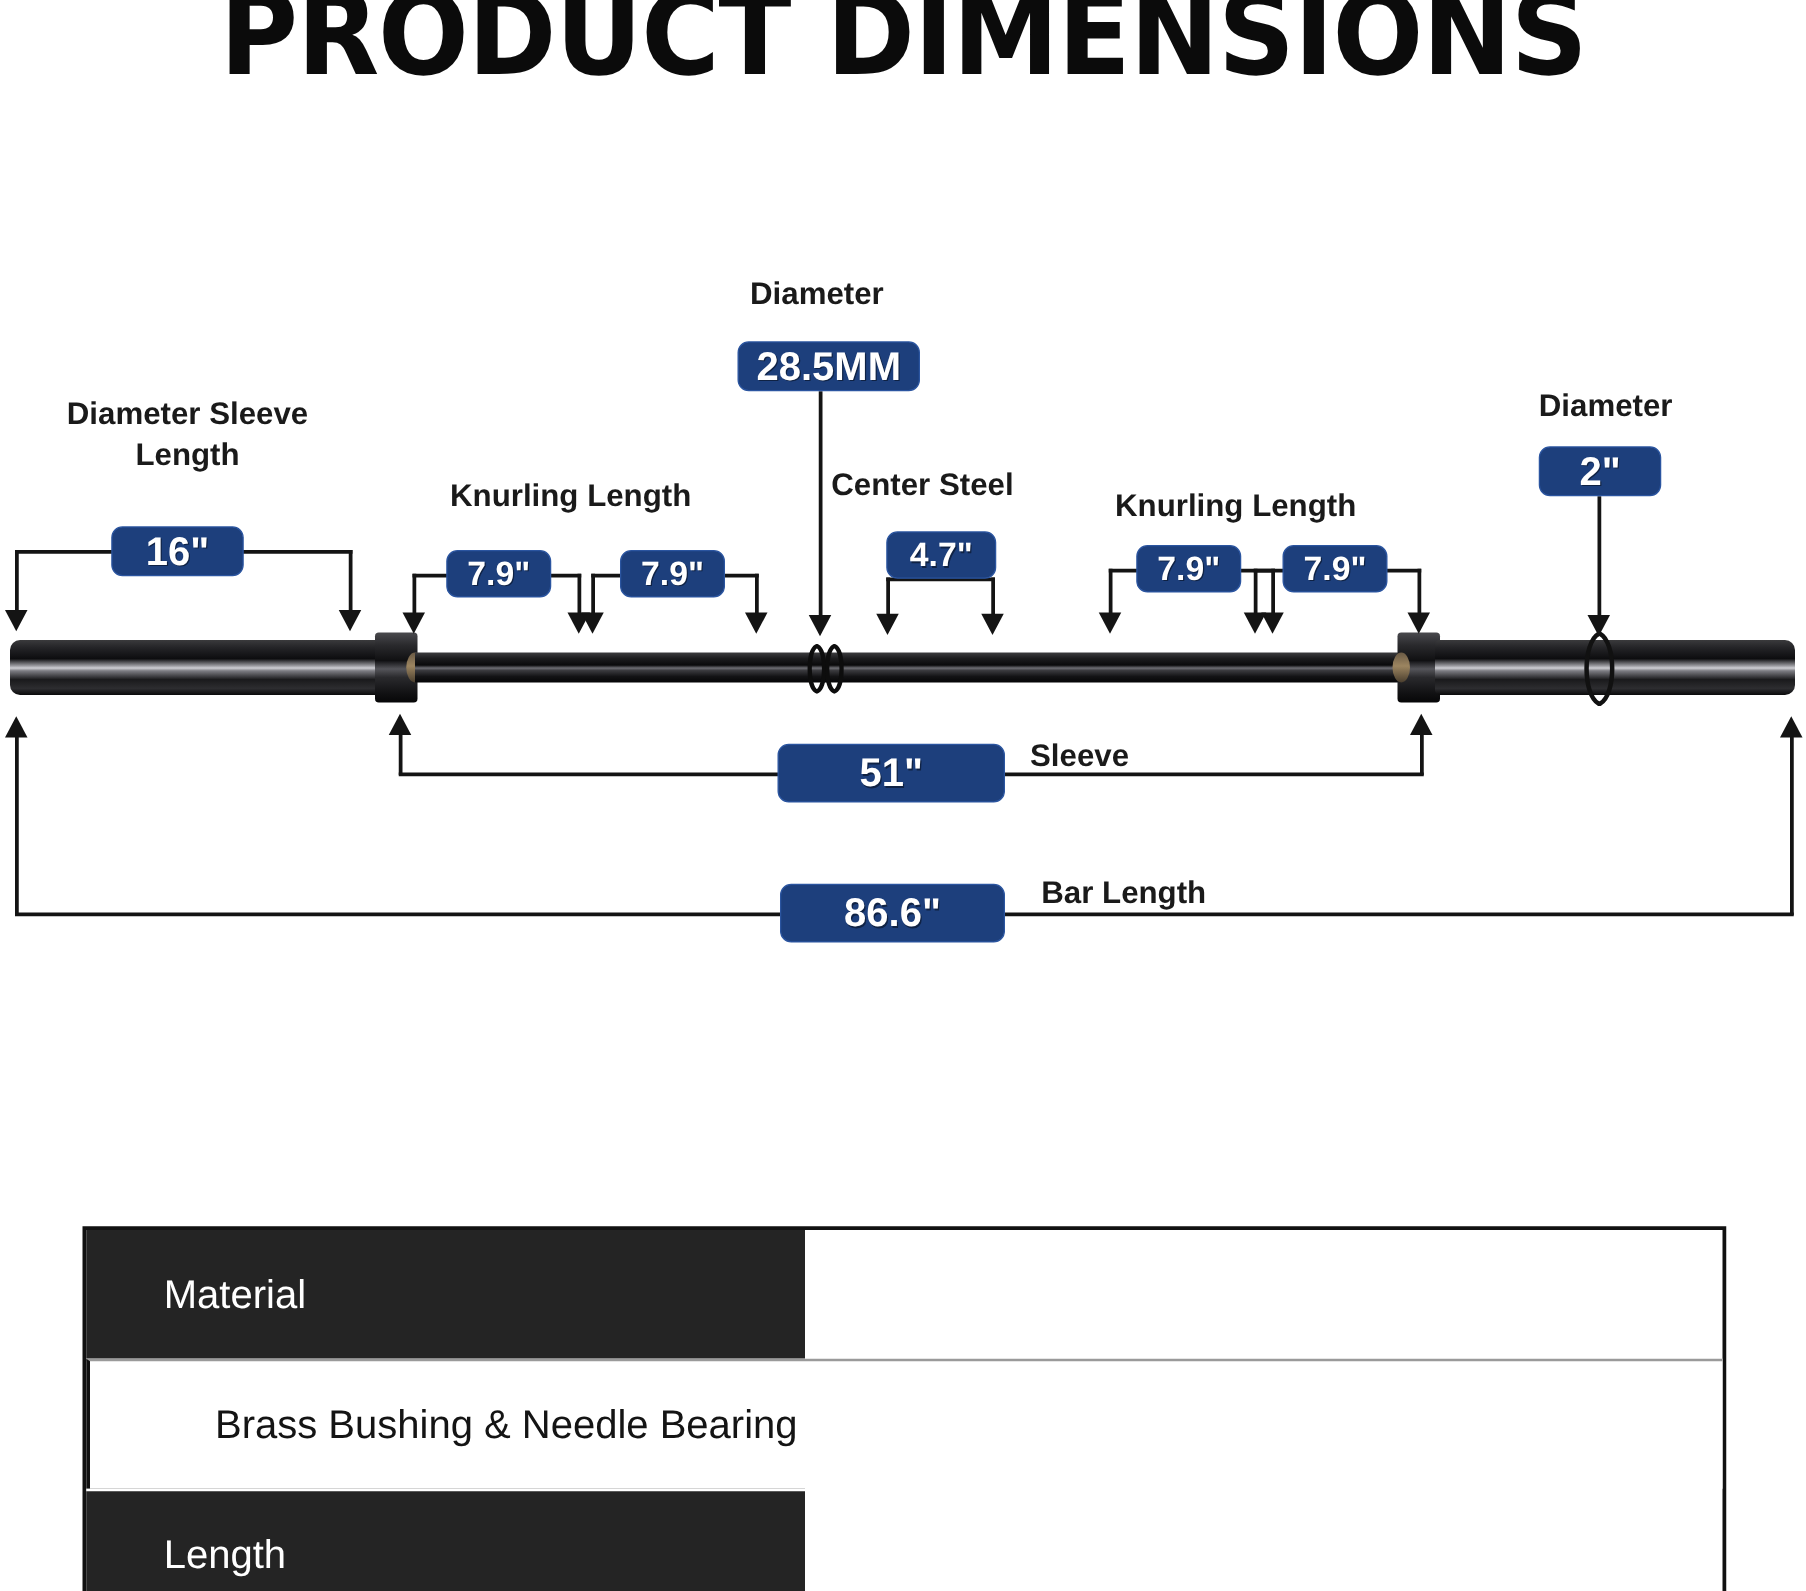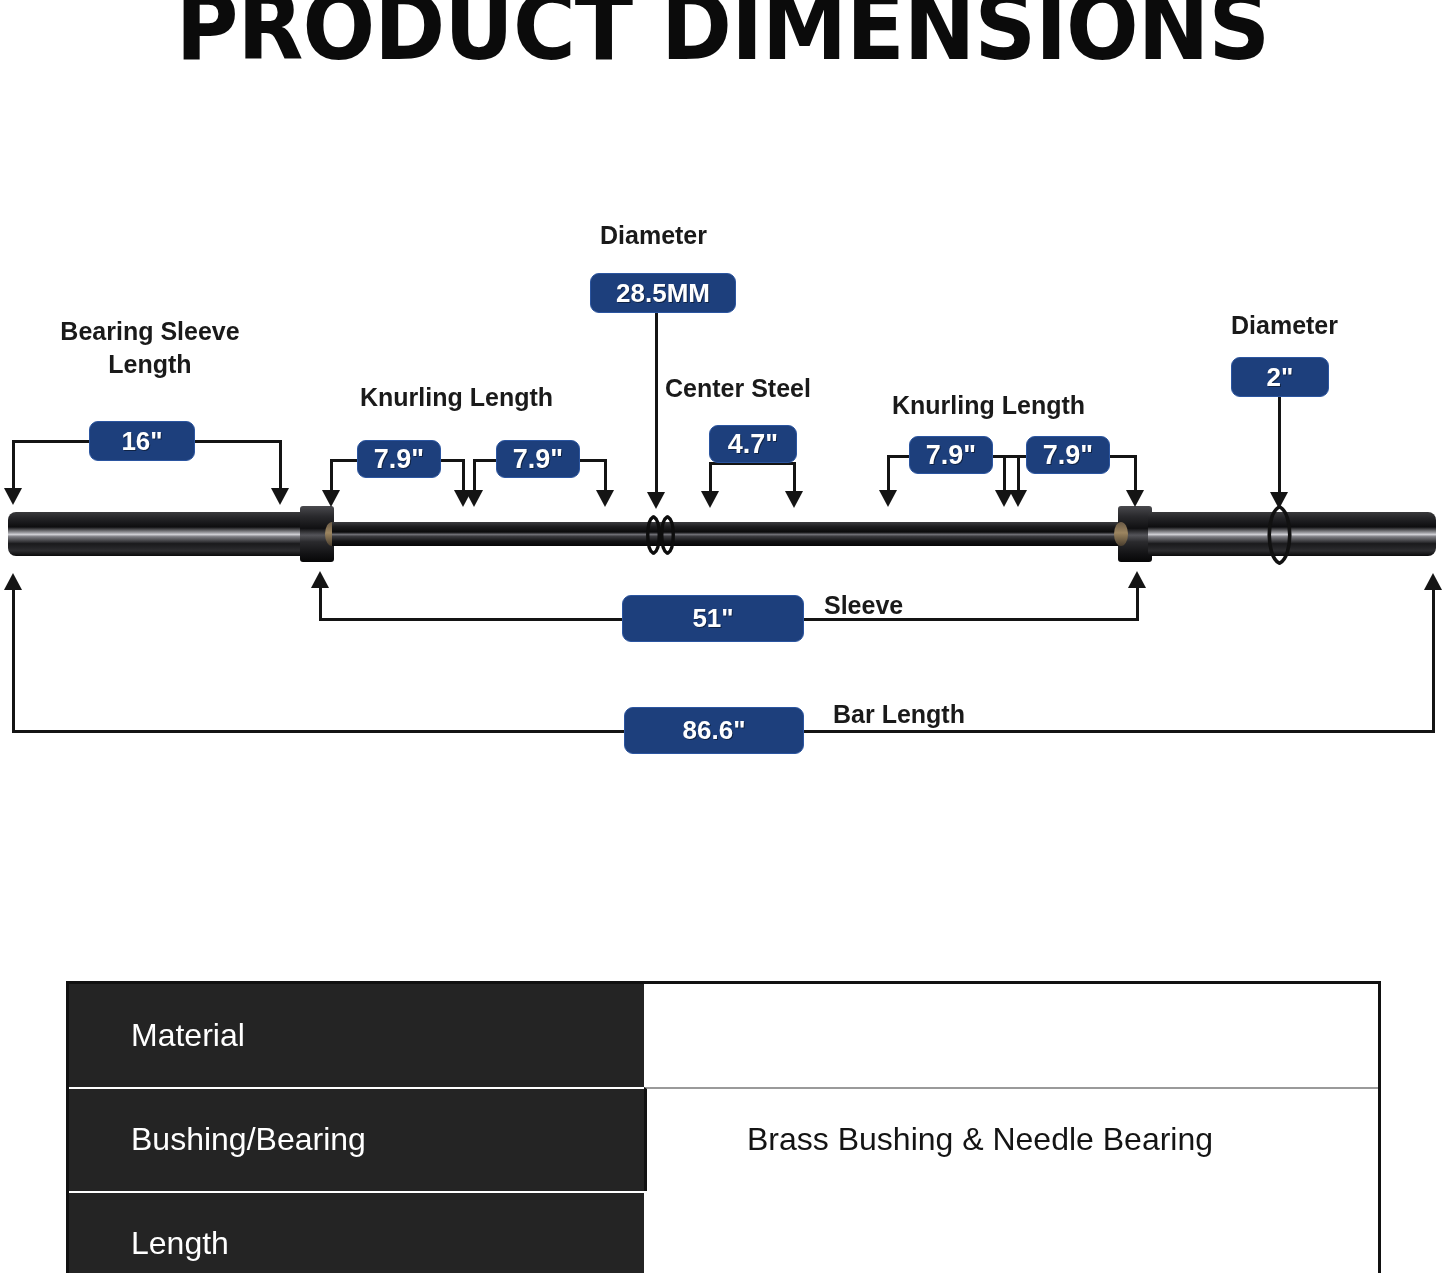--- a/index.html
+++ b/index.html
@@ -35,21 +35,21 @@
   .cap.two{white-space:normal;text-align:center;line-height:33px;}
 
   
   .badge{
     position:absolute;
     background:#1d3f7c;
     border:1px solid #2b55a0;
     border-radius:9px;
     color:#ffffff;
     font-weight:bold;
-    font-size:26px;
+    font-size:32px;
     line-height:29px;
     display:flex;align-items:center;justify-content:center;
     text-shadow:1px 1px 0 rgba(0,0,0,.45);
     box-sizing:border-box;
     z-index:6;
     white-space:nowrap;
   }
   .badge.sm{font-size:27px;}
 
   
@@ -149,21 +149,21 @@
       <path d="M27 4 C20 8 20 36 27 40" stroke="#0d0d0d" stroke-width="3.4" fill="none" stroke-linecap="round"></path>
       <path d="M28 4 C35 8 35 36 28 40" stroke="#0d0d0d" stroke-width="3.4" fill="none" stroke-linecap="round"></path>
     </svg>
 
     <svg class="ring" style="left:1262px; top:4px;" width="36" height="62" viewBox="0 0 36 62">
       <path d="M17 3 C4 10 4 52 17 59" stroke="#111" stroke-width="3.6" fill="none" stroke-linecap="round"></path>
       <path d="M18 3 C31 10 31 52 18 59" stroke="#111" stroke-width="3.6" fill="none" stroke-linecap="round"></path>
     </svg>
   </div>
 
-  <div class="cap two" style="left:20px; top:315px; width:260px;">Bearing Sleeve
+  <div class="cap two" style="left:20px; top:315px; width:260px;">Diameter Sleeve
 Length</div>
   <div class="badge" style="left:89px; top:421px; width:106px; height:40px;">16"</div>
 
   <div class="hline" style="left:12px; top:440px; width:270px;"></div>
   <div class="vline" style="left:12px; top:440px; height:50px;"></div>
   <div class="arrow-down" style="left:4px; top:488px;"></div>
   <div class="vline" style="left:279px; top:440px; height:50px;"></div>
   <div class="arrow-down" style="left:271px; top:488px;"></div>
 
   <div class="cap" style="left:360px; top:382px;">Knurling Length</div>
@@ -232,21 +232,20 @@
   <div class="badge" style="left:624px; top:707px; width:180px; height:47px;">86.6"</div>
   <div class="cap" style="left:833px; top:699px;">Bar Length</div>
 
   <div id="spec">
 
     <div class="srow">
       <div class="skey">Material</div>
     </div>
 
     <div class="srow">
-      <div class="skey">Bushing/Bearing</div>
       <div class="sval">Brass Bushing &amp; Needle Bearing</div>
     </div>
 
     <div class="srow">
       <div class="skey">Length</div>
     </div>
 
   </div>
 
 </div>

